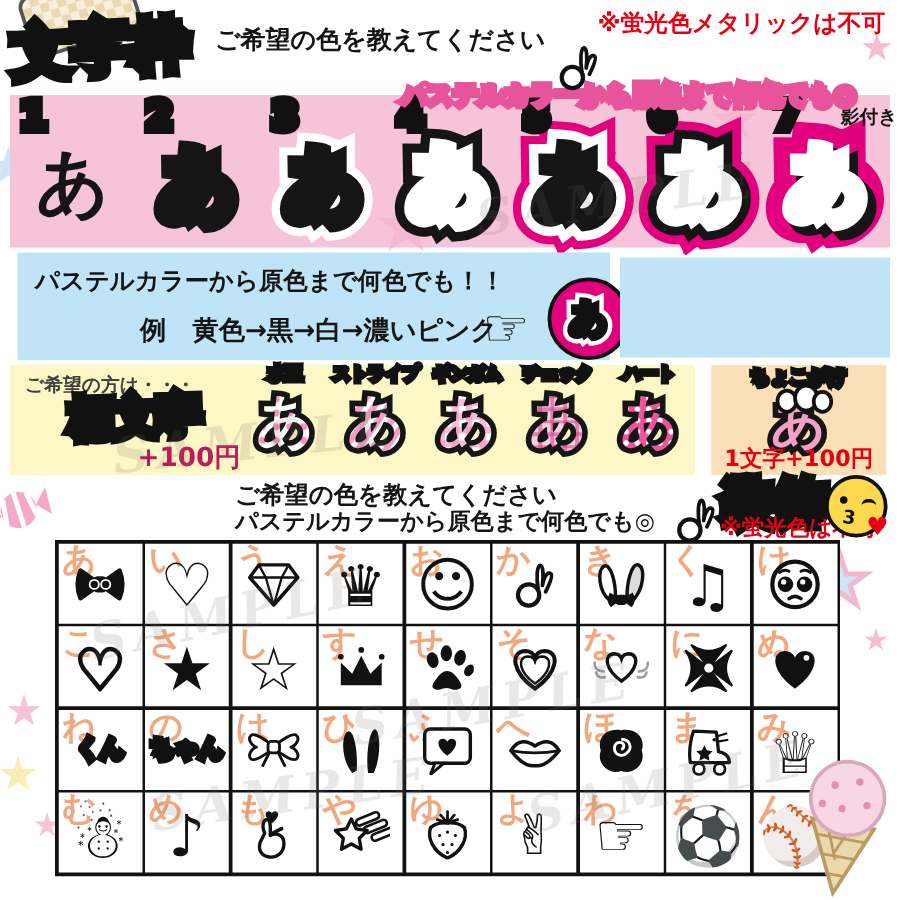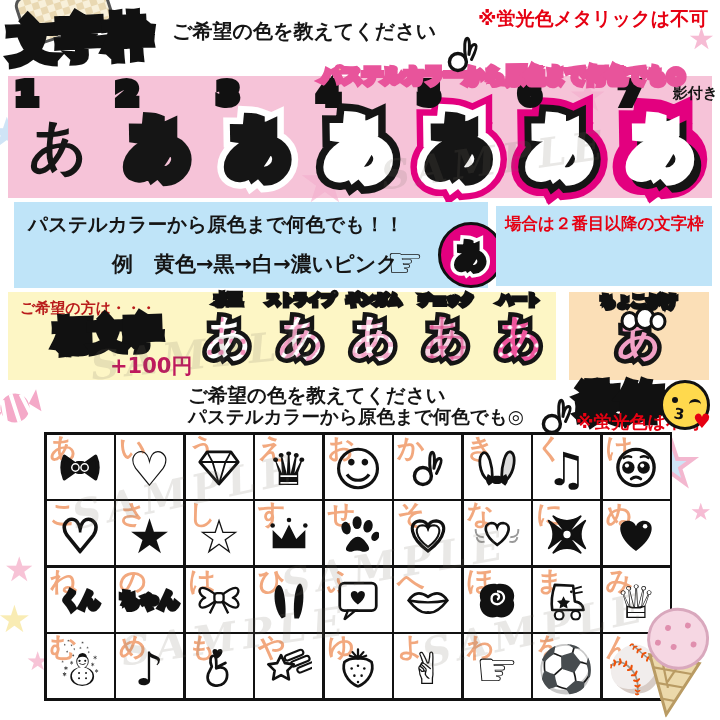--- a/index.html
+++ b/index.html
@@ -29,21 +29,21 @@
   .bi2{position:absolute;left:98px;top:48px;font-size:21px;color:#151515;}
   .bhand{position:absolute;left:372px;top:36px;font-size:42px;color:#151515;}
   .badge{position:absolute;left:424px;top:20px;width:60px;height:60px;border-radius:50%;
          background:#e3007f;border:3px solid #111;z-index:3;}
   .badge .lt{position:absolute;left:50%;top:50%;transform:translate(-50%,-50%);font-size:30px;}
   .box-note{left:496px;top:206px;width:216px;height:80px;background:#bfe4f8;padding:7px 0 0 9px;
             box-sizing:border-box;z-index:2;}
   .box-note div{font-size:16.5px;color:#e60012;line-height:1.32;white-space:nowrap;}
   
   .box-pattern{left:8px;top:292px;width:548px;height:88px;background:#fdf6c5;z-index:2;}
-  .p-lead{position:absolute;left:12px;top:7px;font-size:15px;color:#b91c1c;}
+  .p-lead{position:absolute;left:12px;top:7px;font-size:15px;color:#404040;}
   .p-title{position:absolute;left:48px;top:24px;font-size:35px;transform:rotate(-2deg);}
   .p-price{position:absolute;left:102px;top:60px;font-size:21px;color:#be185d;}
   .p-items{position:absolute;left:184px;top:0;width:364px;height:88px;display:flex;font-family:Liberation Mono, monospace;}
   .p-item{flex:1;position:relative;}
   .p-item .plabel{position:absolute;left:50%;top:2px;transform:translateX(-50%);font-size:13.5px;}
   .pletter{position:absolute;left:50%;top:54%;transform:translate(-50%,-50%);font-size:46px;line-height:1.05;}
   .pletter .plo{position:absolute;left:0;top:0;-webkit-text-stroke:9px #151515;color:#151515;}
   .pletter .plf{position:relative;color:transparent;-webkit-background-clip:text;background-clip:text;}
   .pf-dots{background-color:#fff;background-image:radial-gradient(#f291bc 2.6px,transparent 3.1px);background-size:11px 11px;}
   .pf-stripes{background-image:repeating-linear-gradient(125deg,#fff 0 4px,#f2a0c6 4px 9px);}
@@ -163,21 +163,20 @@
     <span class="bi1">パステルカラーから原色まで何色でも！！</span>
     <span class="bi2">例　黄色→黒→白→濃いピンク</span>
     <span class="bhand">☞</span>
     <span class="badge">
       <span class="lt"><span class="ly" style="-webkit-text-stroke: 13px rgb(255, 255, 255); color: rgb(255, 255, 255);">あ</span><span class="ly" style="-webkit-text-stroke: 6px rgb(17, 17, 17); color: rgb(17, 17, 17);">あ</span><span class="ly top" style="color: rgb(255, 230, 0);">あ</span></span>
     </span>
   </div>
 
   
   <div class="abs box-note">
-    <div>場合は２番目以降の文字枠</div>
   </div>
 
   
   <div class="abs box-pattern">
     <span class="p-lead">ご希望の方は・・・</span>
     <span class="lt p-title"><span class="ly" style="-webkit-text-stroke: 9px rgb(17, 17, 17); color: rgb(17, 17, 17);">柄文字</span><span class="ly top" style="color: rgb(232, 84, 155);">柄文字</span></span>
     <span class="p-price">+100円</span>
     <div class="p-items">
         <div class="p-item">
           <span class="plabel lt"><span class="ly" style="-webkit-text-stroke: 5px rgb(17, 17, 17); color: rgb(17, 17, 17);">水玉</span><span class="ly top" style="color: rgb(255, 255, 255);">水玉</span></span>
@@ -205,20 +204,21 @@
   
   <div class="abs box-choco">
     <span class="lt c-label"><span class="ly" style="-webkit-text-stroke: 5px rgb(17, 17, 17); color: rgb(17, 17, 17);">ちょこがけ</span><span class="ly top" style="color: rgb(255, 255, 255);">ちょこがけ</span></span>
     <span class="c-letter pletter">
       <span class="plo js-choco">あ</span>
       <span class="plf pf-solid js-choco">あ</span>
       <span class="drip" style="left:4px;top:-4px;width:12px;height:14px;"></span>
       <span class="drip" style="left:18px;top:-8px;width:15px;height:17px;"></span>
       <span class="drip" style="left:33px;top:-3px;width:11px;height:13px;"></span>
     </span>
+    <span class="c-price">1文字+100円</span>
   </div>
 
   
   <span class="abs lt t-sousyoku"><span class="ly" style="-webkit-text-stroke: 9px rgb(17, 17, 17); color: rgb(17, 17, 17);">装飾</span><span class="ly top" style="color: rgb(232, 84, 155);">装飾</span></span>
   <span class="abs dline1">ご希望の色を教えてください</span>
   <span class="abs dline2">パステルカラーから原色まで何色でも◎</span>
   <span class="abs okhand2 js-okhand"><svg width="34" viewBox="0 0 40 46">
         <circle cx="14" cy="33" r="10" fill="#fff" stroke="#111" stroke-width="4"></circle>
         <path d="M23 28 C21 16 22 5 25 5 C28 5 28 16 27 24 M27 24 C29 13 33 11 35 13 C37 15 33 24 30 30" fill="none" stroke="#111" stroke-width="3.5" stroke-linecap="round"></path>
       </svg></span>

